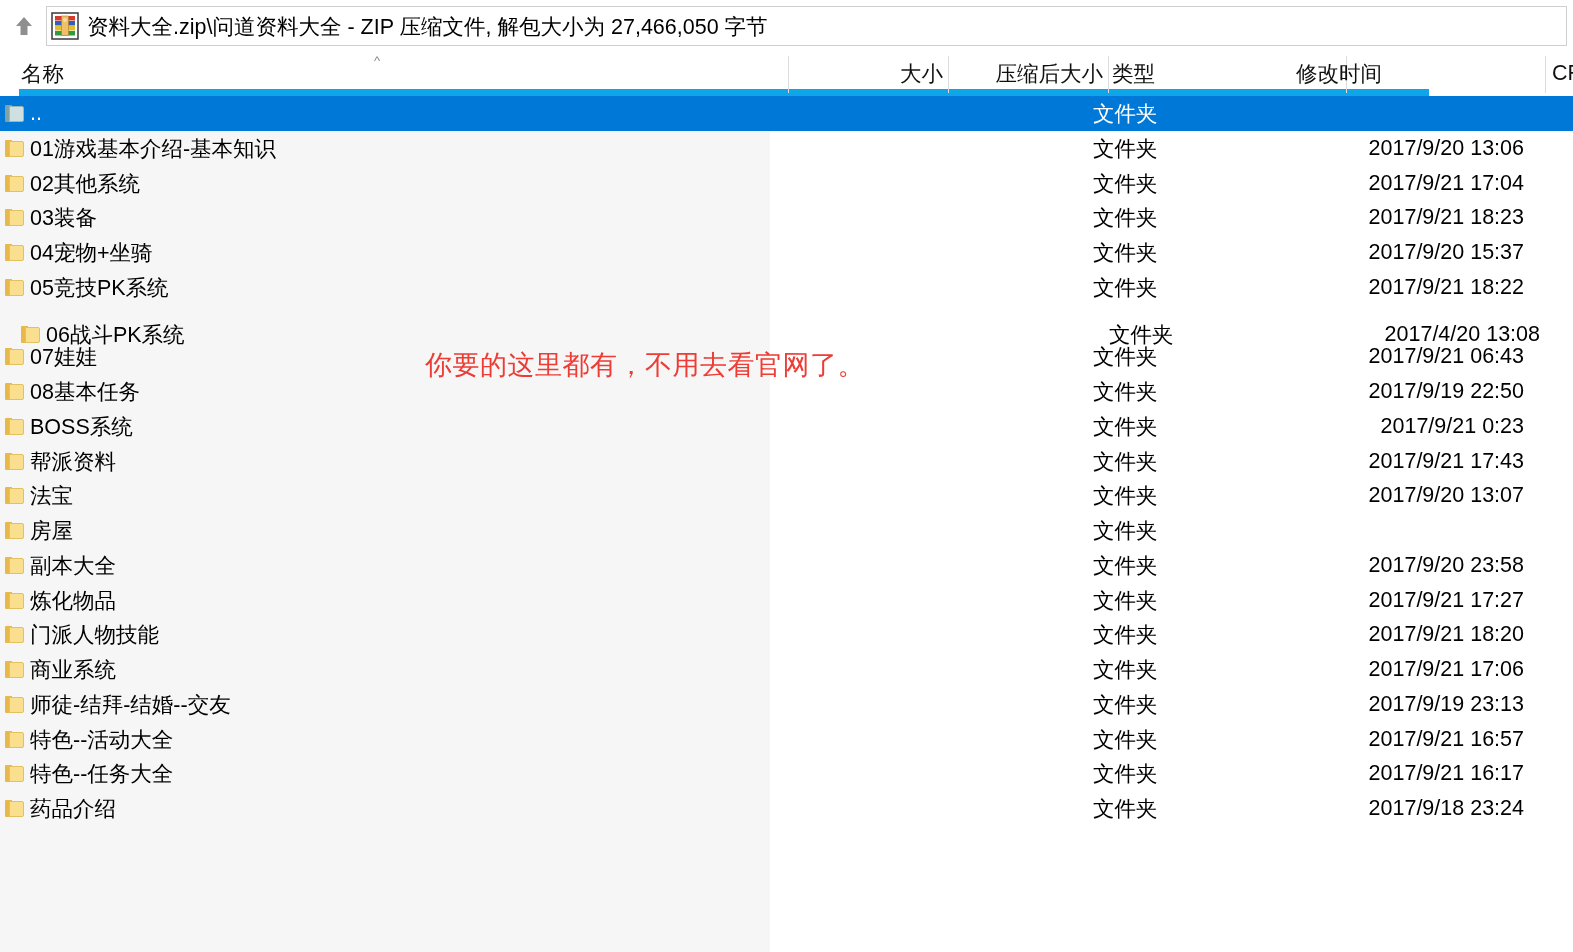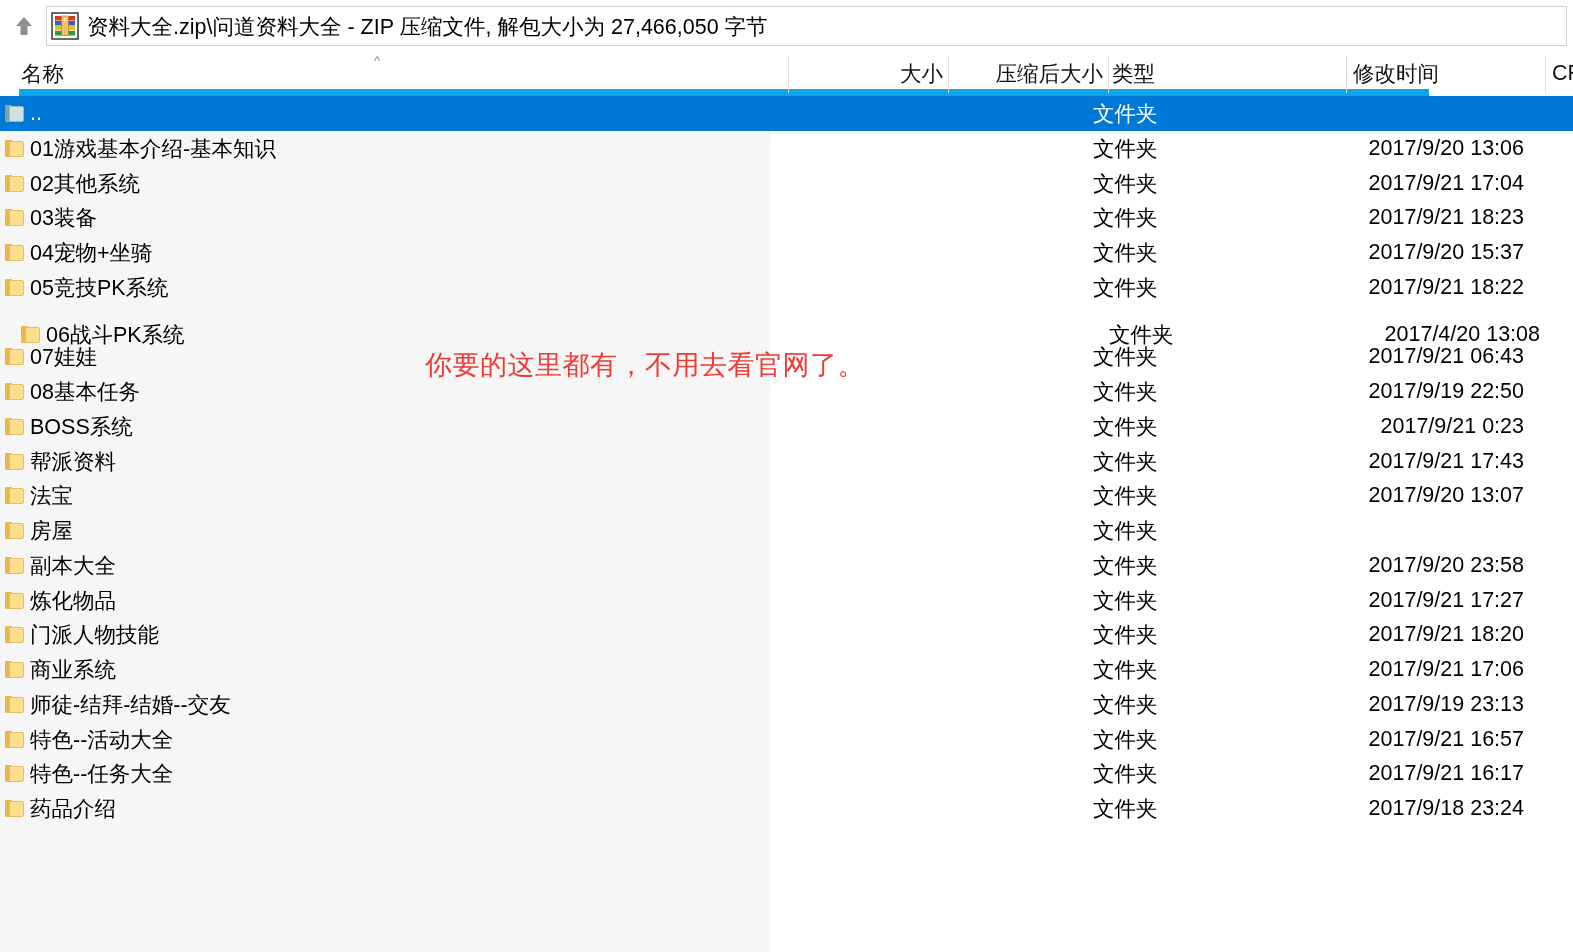--- a/index.html
+++ b/index.html
@@ -272,21 +272,21 @@
 
   <div class="cell" style="left:770px; width:160px; justify-content:flex-end; padding-right:6px;">大小</div>
   <div class="sep" style="left:929px;"></div>
 
   <div class="cell" style="left:930px; width:160px; justify-content:flex-end; padding-right:6px;">压缩后大小</div>
   <div class="sep" style="left:1089px;"></div>
 
   <div class="cell" style="left:1093px; width:235px;">类型</div>
   <div class="sep" style="left:1327px;"></div>
 
-  <div class="cell" style="left:1334px; width:193px;">修改时间</div>
+  <div class="cell" style="left:1277px; width:193px;">修改时间</div>
   <div class="sep" style="left:1526px;"></div>
 
   <div class="cell" style="left:1533px; width:60px;">CRC</div>
 </div>
 <div class="sort-caret">^</div>
 
 <div class="listview">
   <div class="name-col-bg"></div>
 
 <div class="row selected" style="top: 0px;">

